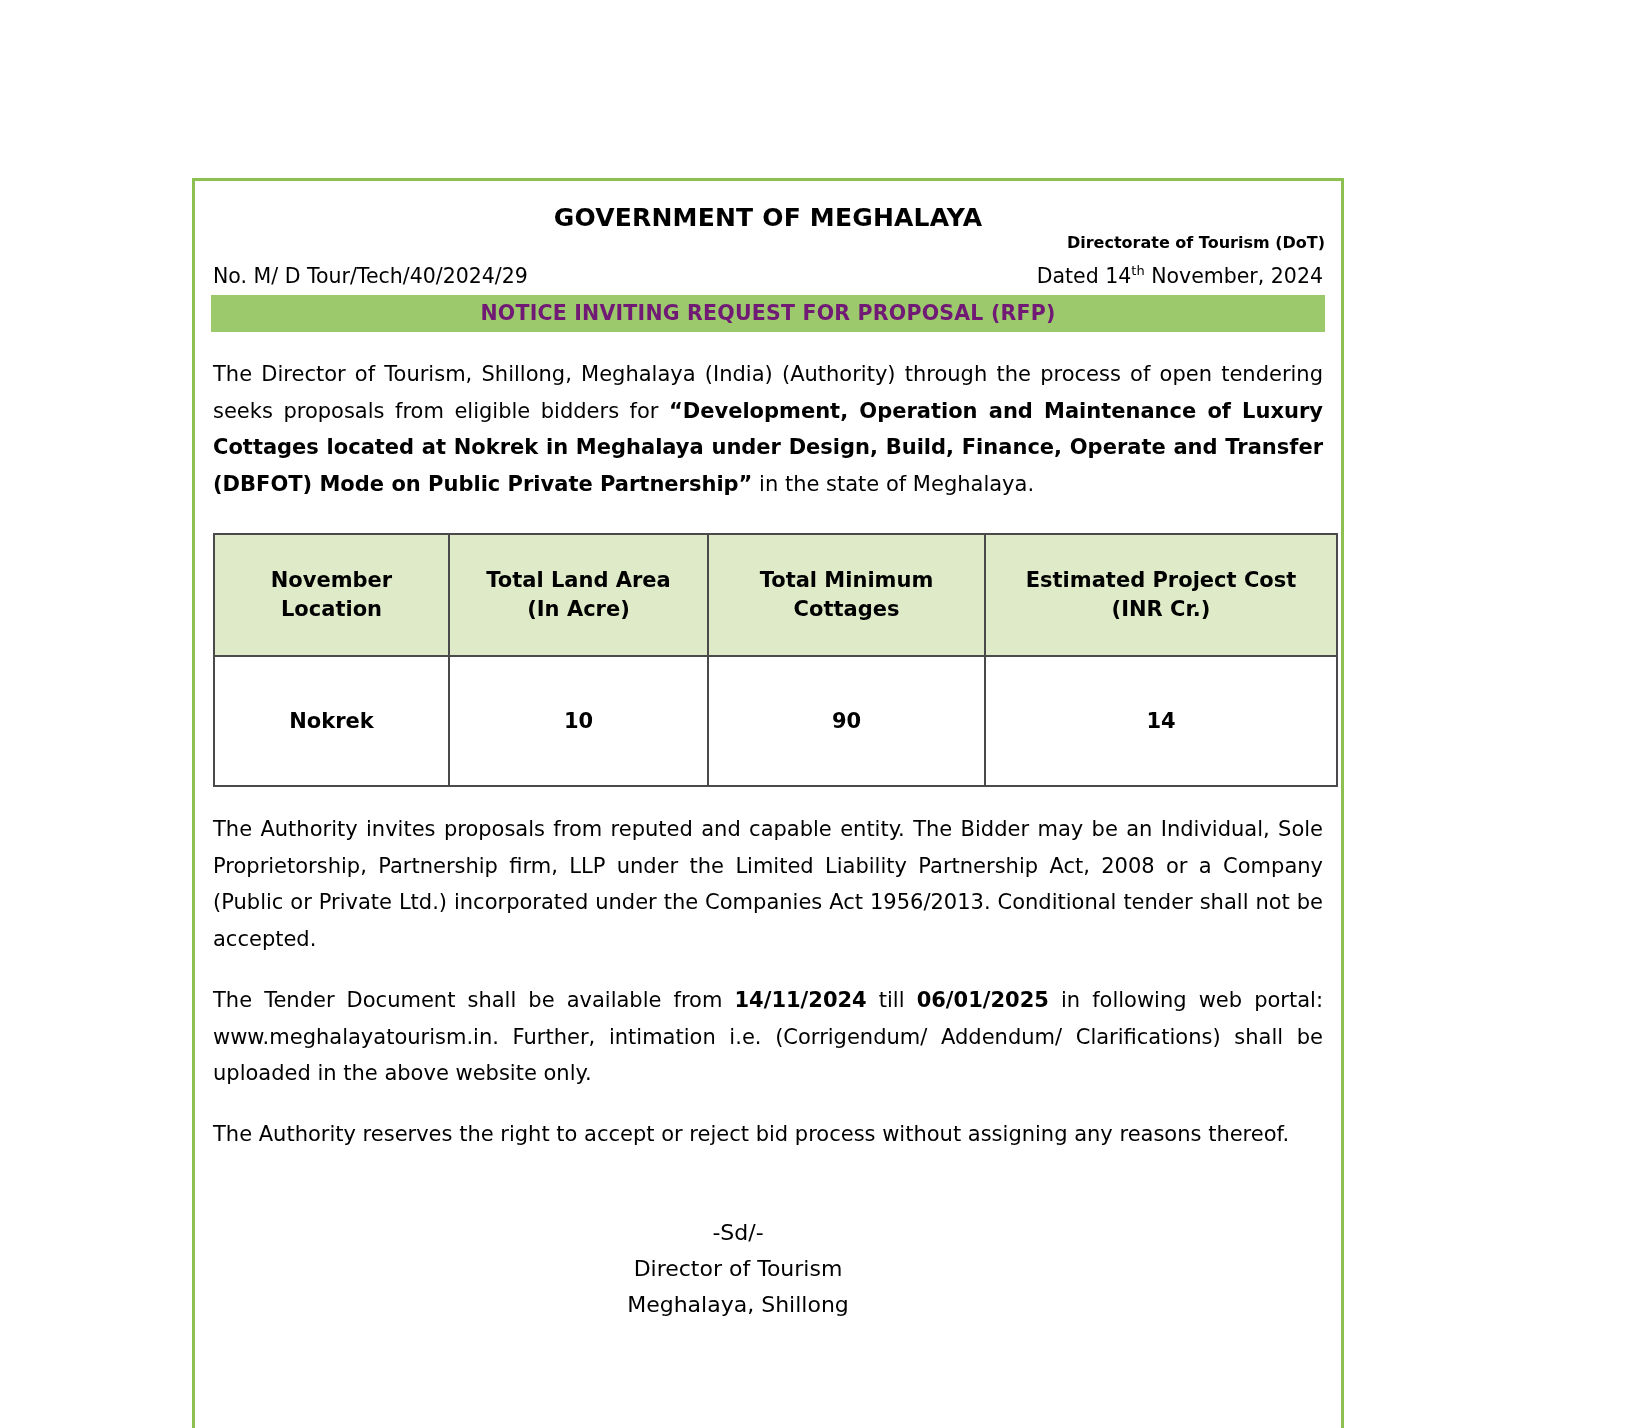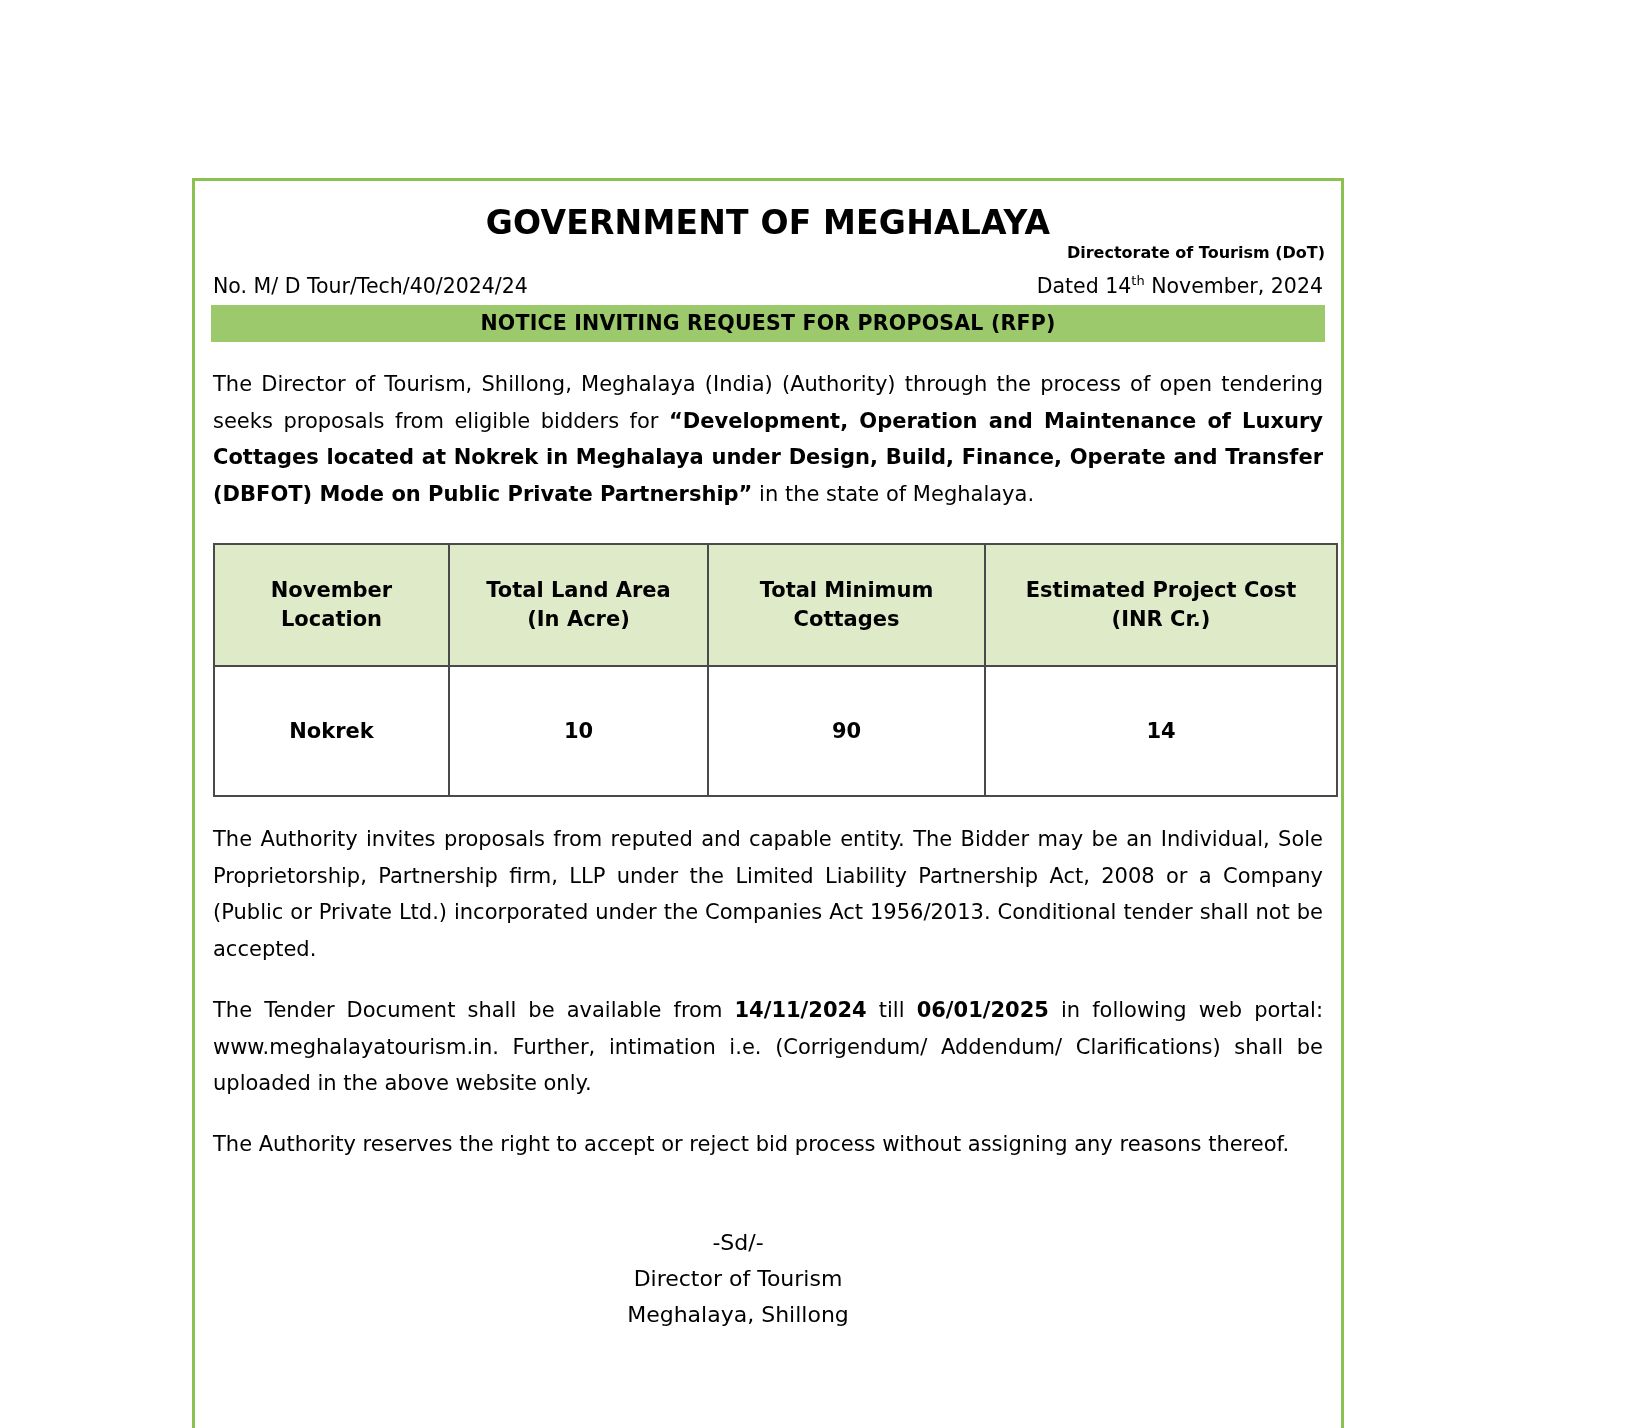--- a/index.html
+++ b/index.html
@@ -37,21 +37,21 @@
     background: #ffffff;
   }
 
   .inner {
     padding: 12px 16px 0 16px;
   }
 
   .org-title {
     text-align: center;
     font-weight: bold;
-    font-size: 33px;
+    font-size: 25px;
     letter-spacing: 0.2px;
     margin-top: 10px;
   }
 
   .org-sub {
     text-align: right;
     font-weight: bold;
     font-size: 16px;
     margin-top: 1px;
   }
@@ -64,21 +64,21 @@
     margin-top: 11px;
     padding: 0 2px;
   }
   .refline .left { white-space: nowrap; }
   .refline .right { white-space: nowrap; }
   .refline sup { font-size: 13px; vertical-align: super; }
 
   .banner {
     margin-top: 7px;
     background: #9bc96b;
-    color: #000000;
+    color: #701a75;
     font-weight: bold;
     font-size: 20.5px;
     text-align: center;
     padding: 6px 0 7px 0;
     letter-spacing: 0.2px;
   }
 
   .para {
     font-size: 21px;
     line-height: 1.75;
@@ -132,21 +132,21 @@
 <body>
 
 <div class="page">
   <div class="notice-box">
     <div class="inner">
 
       <div class="org-title">GOVERNMENT OF MEGHALAYA</div>
       <div class="org-sub">Directorate of Tourism (DoT)</div>
 
       <div class="refline">
-        <span class="left">No. M/ D Tour/Tech/40/2024/24</span>
+        <span class="left">No. M/ D Tour/Tech/40/2024/29</span>
         <span class="right"><span>Dated 14</span><sup>th</sup><span> November, 2024</span></span>
       </div>
 
       <div class="banner">NOTICE INVITING REQUEST FOR PROPOSAL (RFP)</div>
 
       <div class="para">
         <span>The Director of Tourism, Shillong, Meghalaya (India) (Authority) through the process of open tendering seeks proposals from eligible bidders for </span><b>“Development, Operation and Maintenance of Luxury Cottages located at Nokrek in Meghalaya under Design, Build, Finance, Operate and Transfer (DBFOT) Mode on Public Private Partnership”</b><span> in the state of Meghalaya.</span>
       </div>
 
       <table class="data">

